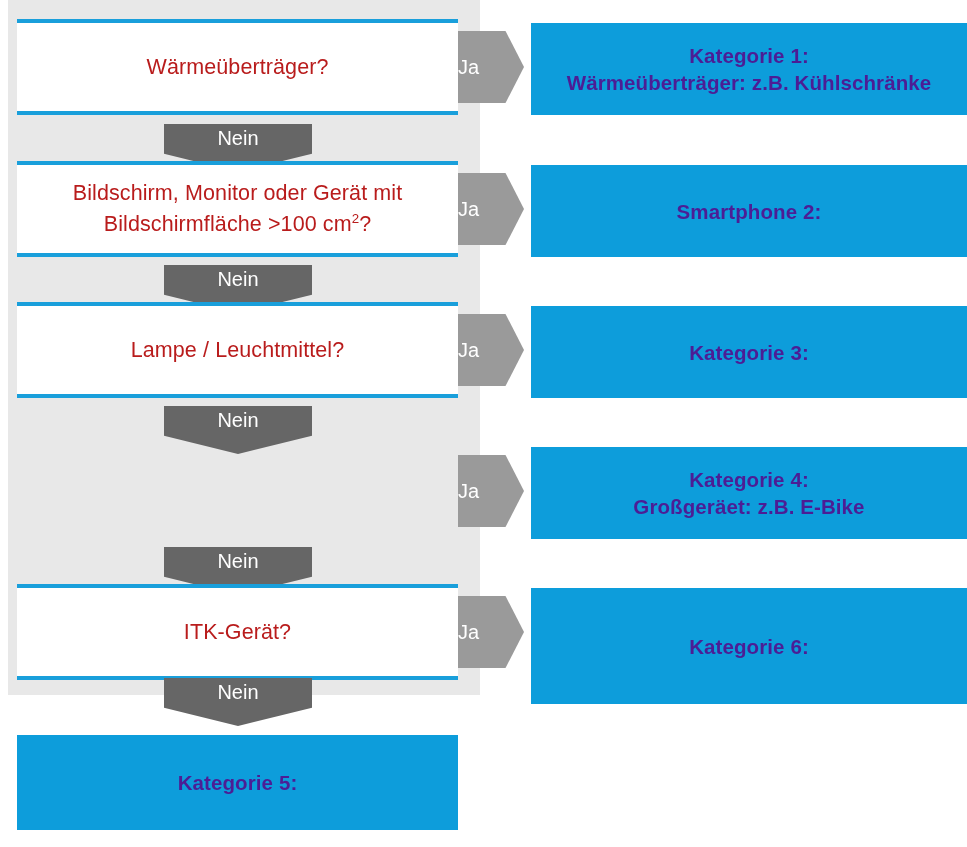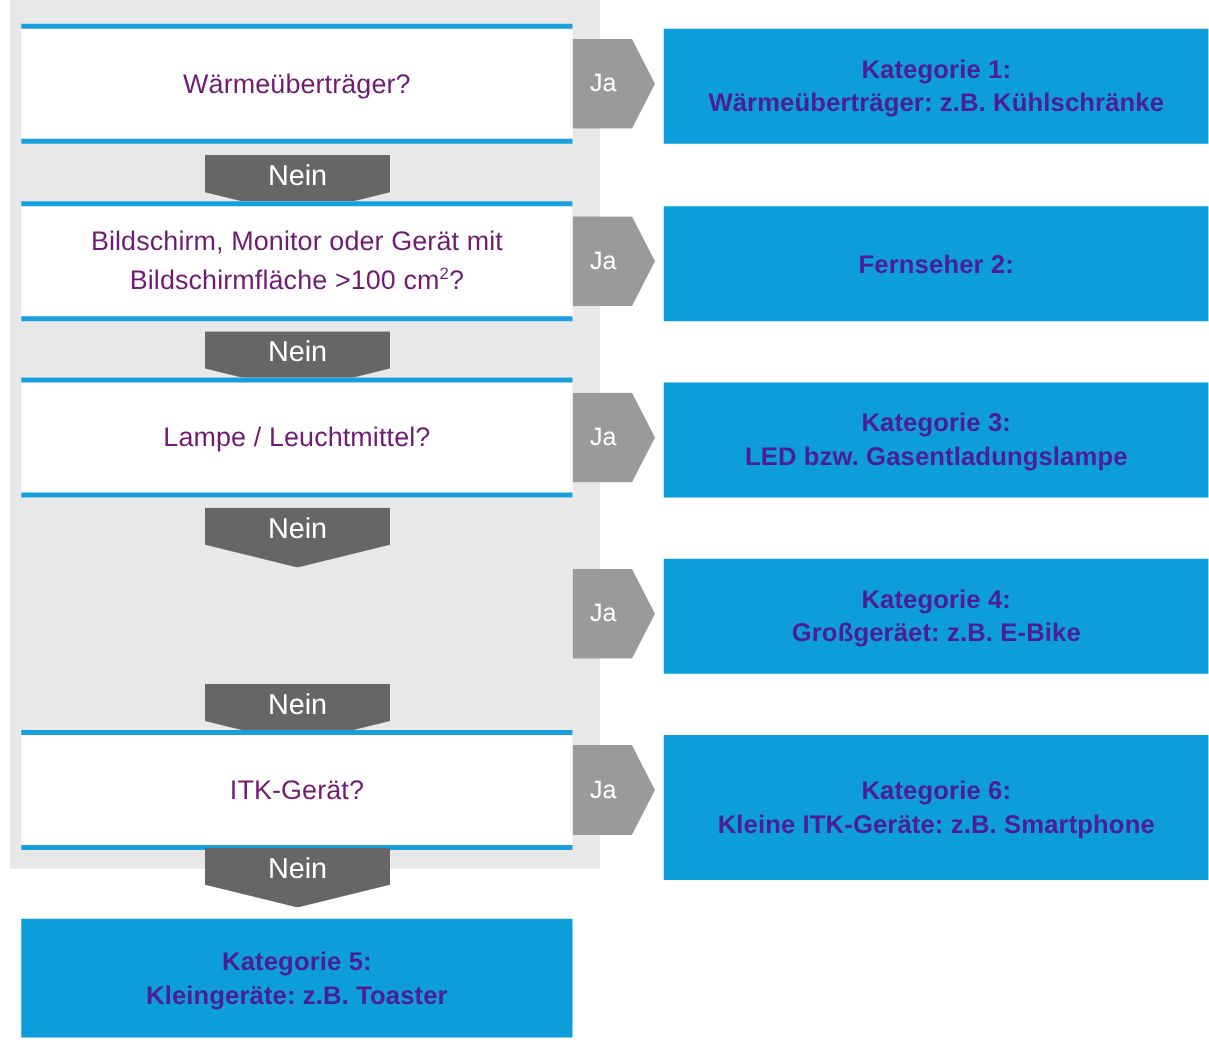--- a/index.html
+++ b/index.html
@@ -40,21 +40,21 @@
     border-bottom: 4px solid #199fdb;
     box-sizing: border-box;
     display: flex;
     align-items: center;
     justify-content: center;
     text-align: center;
   }
   .decision-text {
     font-size: 21.5px;
     line-height: 31px;
-    color: #701a75;
+    color: #b91c1c;
     font-weight: 400;
     padding: 0 12px;
     letter-spacing: 0.1px;
   }
   .decision-text sup {
     font-size: 0.62em;
     vertical-align: super;
     line-height: 0;
   }
 
@@ -68,38 +68,37 @@
     -webkit-clip-path: polygon(0 0, 72% 0, 100% 50%, 72% 100%, 0 100%);
     clip-path: polygon(0 0, 72% 0, 100% 50%, 72% 100%, 0 100%);
     display: flex;
     align-items: center;
     justify-content: flex-start;
   }
   .ja-label {
     color: #ffffff;
     font-size: 20px;
     font-weight: 400;
-    padding-left: 14px;
   }
 
   
   .nein-arrow {
     position: absolute;
     width: 148px;
     height: 48px;
     background: #666666;
     -webkit-clip-path: polygon(0 0, 100% 0, 100% 62%, 50% 100%, 0 62%);
     clip-path: polygon(0 0, 100% 0, 100% 62%, 50% 100%, 0 62%);
     display: flex;
     align-items: flex-start;
     justify-content: center;
   }
   .nein-label {
     color: #ffffff;
-    font-size: 23px;
+    font-size: 20px;
     font-weight: 400;
     padding-top: 3px;
   }
 
   
   .result {
     position: absolute;
     background: #0d9ddb;
     display: flex;
     align-items: center;
@@ -148,40 +147,39 @@
       <span>Bildschirmfläche &gt;100 cm</span><sup>2</sup><span>?</span>
     </span>
   </div>
 
   <div class="ja-arrow" style="top:173px;">
     <span class="ja-label">Ja</span>
   </div>
 
   <div class="result" style="left:531px; top:165px; width:436px; height:92px;">
     <div class="result-text">
-      <span>Fernseher 2:</span><br>
+      <span>Smartphone 2:</span><br>
     </div>
   </div>
 
   <div class="nein-arrow" style="left:164px; top:265px;">
     <span class="nein-label">Nein</span>
   </div>
 
   <div class="decision" style="top:302px; height:96px;">
     <span class="decision-text">Lampe / Leuchtmittel?</span>
   </div>
 
   <div class="ja-arrow" style="top:314px;">
     <span class="ja-label">Ja</span>
   </div>
 
   <div class="result" style="left:531px; top:306px; width:436px; height:92px;">
     <div class="result-text">
       <span>Kategorie 3:</span><br>
-      <span>LED bzw. Gasentladungslampe</span>
     </div>
   </div>
 
   <div class="nein-arrow" style="left:164px; top:406px;">
     <span class="nein-label">Nein</span>
   </div>
 
 
   <div class="ja-arrow" style="top:455px;">
     <span class="ja-label">Ja</span>
@@ -202,28 +200,26 @@
     <span class="decision-text">ITK-Gerät?</span>
   </div>
 
   <div class="ja-arrow" style="top:596px;">
     <span class="ja-label">Ja</span>
   </div>
 
   <div class="result" style="left:531px; top:588px; width:436px; height:116px;">
     <div class="result-text">
       <span>Kategorie 6:</span><br>
-      <span>Kleine ITK-Geräte: z.B. Smartphone</span>
     </div>
   </div>
 
   <div class="nein-arrow" style="left:164px; top:678px;">
     <span class="nein-label">Nein</span>
   </div>
 
   <div class="result" style="left:17px; top:735px; width:441px; height:95px;">
     <div class="result-text">
       <span>Kategorie 5:</span><br>
-      <span>Kleingeräte: z.B. Toaster</span>
     </div>
   </div>
 
 </div>
 
 </body></html>

